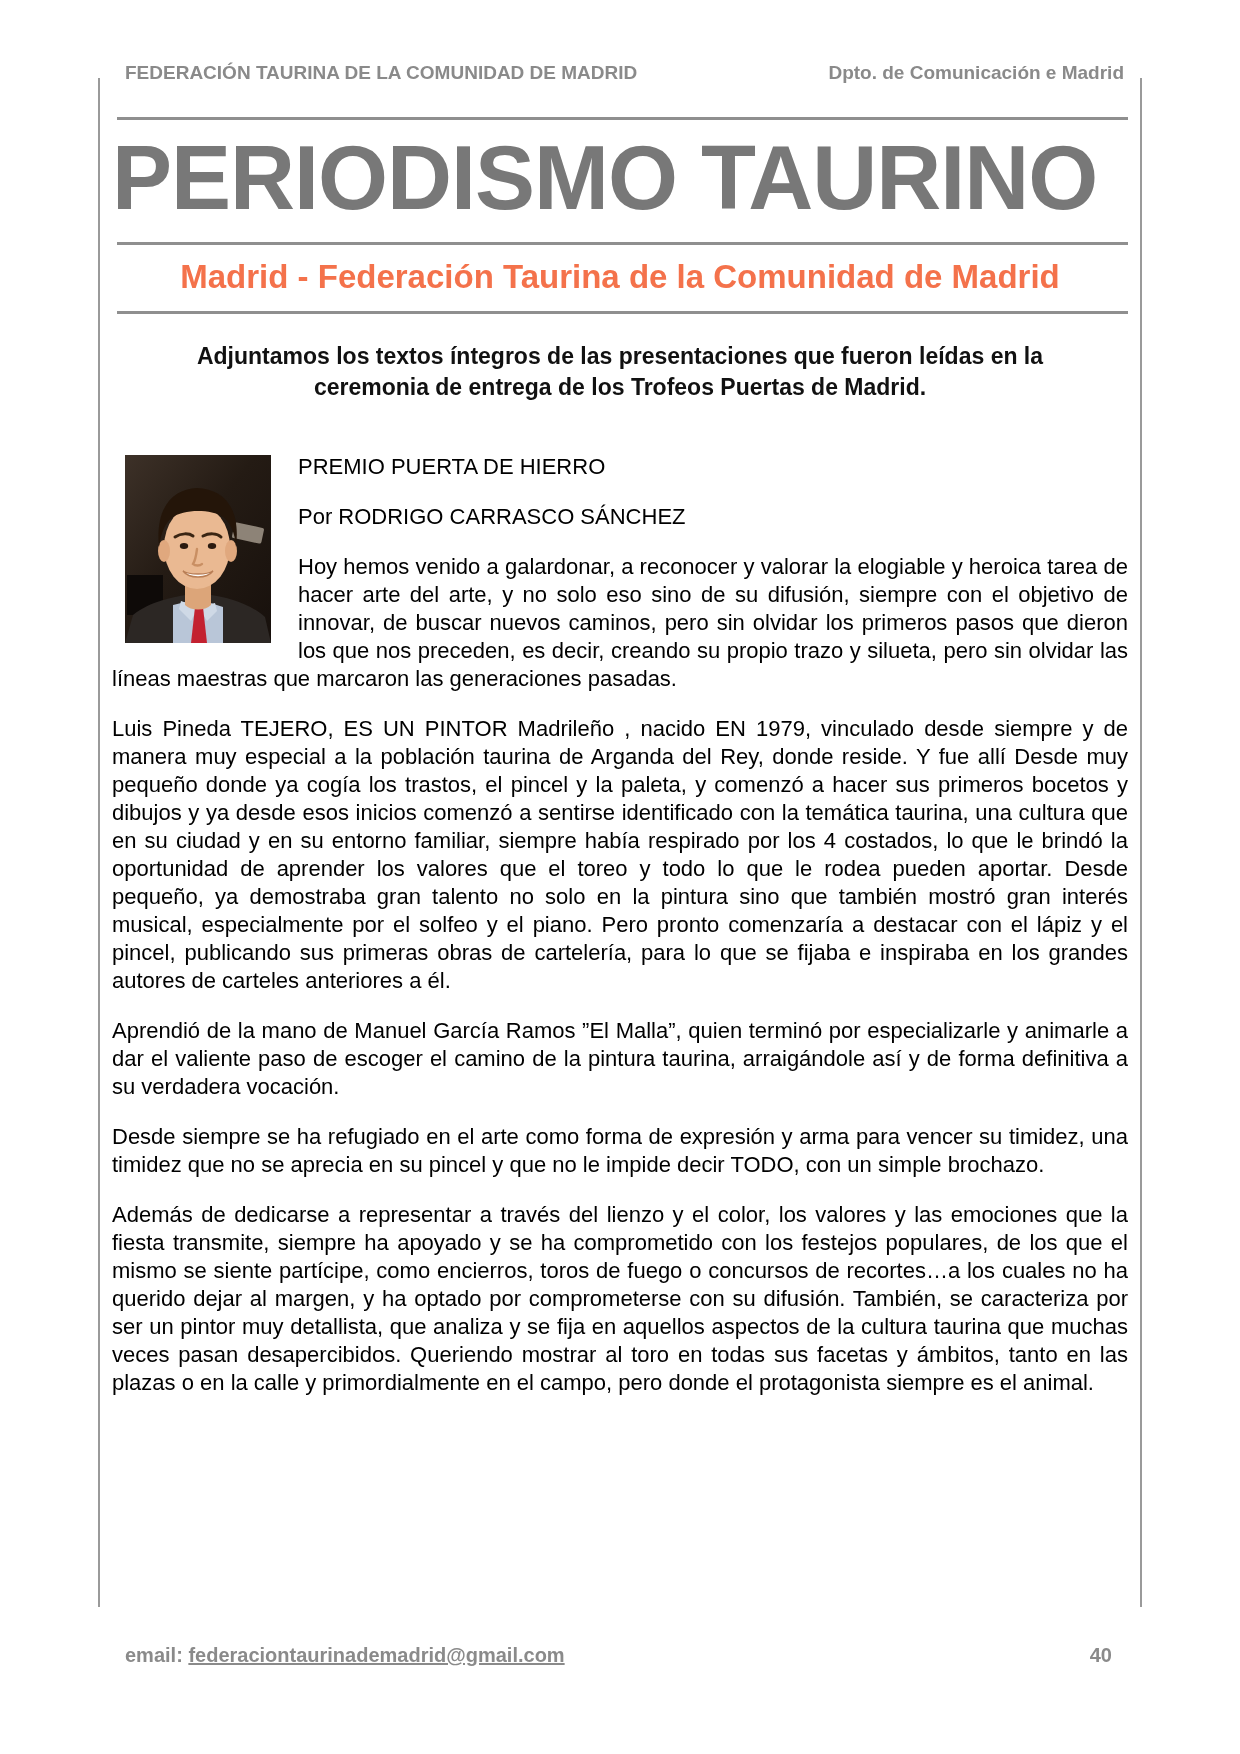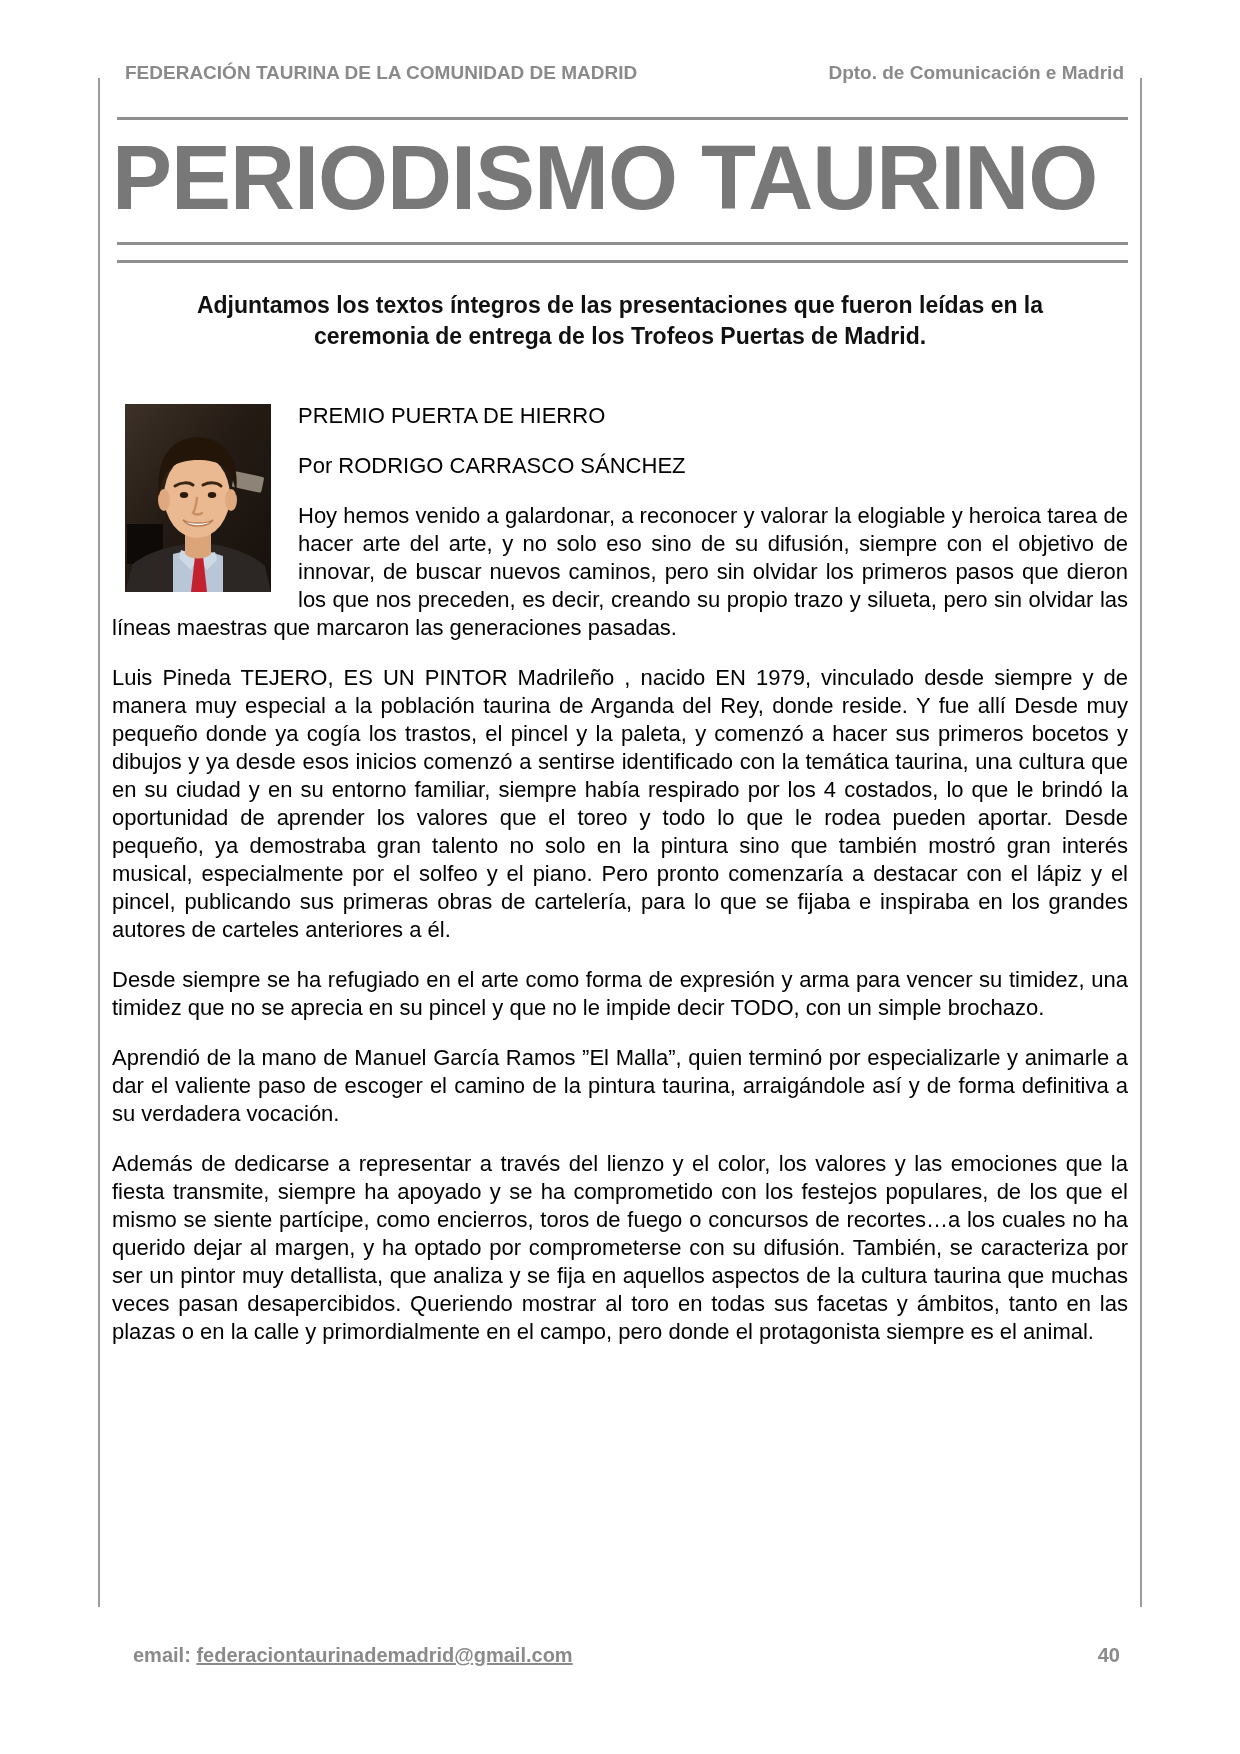--- a/index.html
+++ b/index.html
@@ -98,21 +98,21 @@
 
   .lead-line { margin-bottom: 22px; }
 
   .article p.bodytext {
     text-align: justify;
     margin-bottom: 22px;
   }
 
   .footer {
     position: absolute;
-    left: 120px;
+    left: 112px;
     top: 1644px;
     width: 1016px;
     display: flex;
     justify-content: space-between;
     align-items: baseline;
     padding: 0 16px 0 13px;
     color: #8a8a8a;
     font-weight: bold;
     font-size: 20px;
   }
@@ -135,20 +135,21 @@
       <span>FEDERACIÓN TAURINA DE LA COMUNIDAD DE MADRID</span>
       <span>Dpto. de Comunicación e Madrid</span>
     </div>
 
     <div class="rule rule-1"></div>
 
     <div class="main-title">PERIODISMO TAURINO</div>
 
     <div class="rule rule-2"></div>
 
+    <div class="subtitle">Madrid - Federación Taurina de la Comunidad de Madrid</div>
 
     <div class="rule rule-3"></div>
 
     <div class="intro">Adjuntamos los textos íntegros de las presentaciones que fueron leídas en la ceremonia de entrega de los Trofeos Puertas de Madrid.</div>
 
     <div class="article">
 
       <svg class="portrait" viewBox="0 0 146 188" xmlns="http://www.w3.org/2000/svg" preserveAspectRatio="none">
         <defs>
           <linearGradient id="bgGrad" x1="0" y1="0" x2="1" y2="1">
@@ -188,22 +189,22 @@
         <path d="M72 94 C71 102 70 106 68 109 C70 111 75 111 77 109" stroke="#c98f63" stroke-width="2.4" fill="none" stroke-linecap="round"></path>
 
         <path d="M58 116 C64 124 82 124 88 116 C82 120 64 120 58 116 Z" fill="#ffffff" stroke="#b97e55" stroke-width="1.4"></path>
       </svg>
 
       <p class="lead-line">PREMIO PUERTA DE HIERRO</p>
       <p class="lead-line">Por RODRIGO CARRASCO SÁNCHEZ</p>
 
       <p class="bodytext">Hoy hemos venido a galardonar, a reconocer y valorar la elogiable y heroica tarea de hacer arte del arte, y no solo eso sino de su difusión, siempre con el objetivo de innovar, de buscar nuevos caminos, pero sin olvidar los primeros pasos que dieron los que nos preceden, es decir, creando su propio trazo y silueta, pero sin olvidar las líneas maestras que marcaron las generaciones pasadas.</p>
       <p class="bodytext">Luis Pineda TEJERO, ES UN PINTOR Madrileño , nacido EN 1979, vinculado desde siempre y de manera muy especial a la población taurina de Arganda del Rey, donde reside.  Y fue allí Desde muy pequeño donde ya cogía los trastos, el pincel y la paleta, y comenzó a hacer sus primeros bocetos y dibujos y ya desde esos inicios comenzó a sentirse identificado con la temática taurina, una cultura que en su ciudad y en su entorno familiar, siempre había respirado por los 4 costados, lo que le brindó la oportunidad de  aprender los valores que el toreo y todo lo que le rodea pueden aportar. Desde pequeño, ya demostraba gran talento no solo en la pintura sino que también mostró gran interés musical, especialmente por el solfeo y el piano. Pero pronto comenzaría a destacar con el lápiz y el pincel, publicando sus primeras obras de cartelería, para lo que se fijaba e inspiraba en los grandes autores de carteles anteriores a él.</p>
+      <p class="bodytext">Aprendió de la mano de Manuel García Ramos ”El Malla”, quien terminó por especializarle y animarle a dar el valiente paso de escoger el camino de la pintura taurina, arraigándole así y de forma definitiva a su verdadera vocación.</p>
       <p class="bodytext">Desde siempre se ha refugiado en el arte como forma de expresión y arma para vencer su timidez, una timidez que no se aprecia en su pincel y que no le impide decir TODO,  con un simple brochazo.</p>
-      <p class="bodytext">Aprendió de la mano de Manuel García Ramos ”El Malla”, quien terminó por especializarle y animarle a dar el valiente paso de escoger el camino de la pintura taurina, arraigándole así y de forma definitiva a su verdadera vocación.</p>
       <p class="bodytext">Además de dedicarse a representar a través del lienzo y el color, los valores y las emociones que la fiesta transmite, siempre ha apoyado y se ha comprometido con los festejos populares, de los que el mismo se siente partícipe, como encierros, toros de fuego o concursos de recortes…a los cuales no ha querido dejar al margen, y ha optado por comprometerse con su difusión. También, se caracteriza por ser un pintor muy detallista, que analiza y se fija en aquellos aspectos de la cultura taurina que muchas veces pasan desapercibidos. Queriendo mostrar al toro en todas sus facetas y ámbitos, tanto en las plazas o en la calle y primordialmente en el campo, pero donde el protagonista siempre es el animal.</p>
     </div>
   </div>
 
   <div class="footer">
     <span>
       <span>email:</span>
       <a href="#">federaciontaurinademadrid@gmail.com</a>
     </span>
     <span>40</span>

